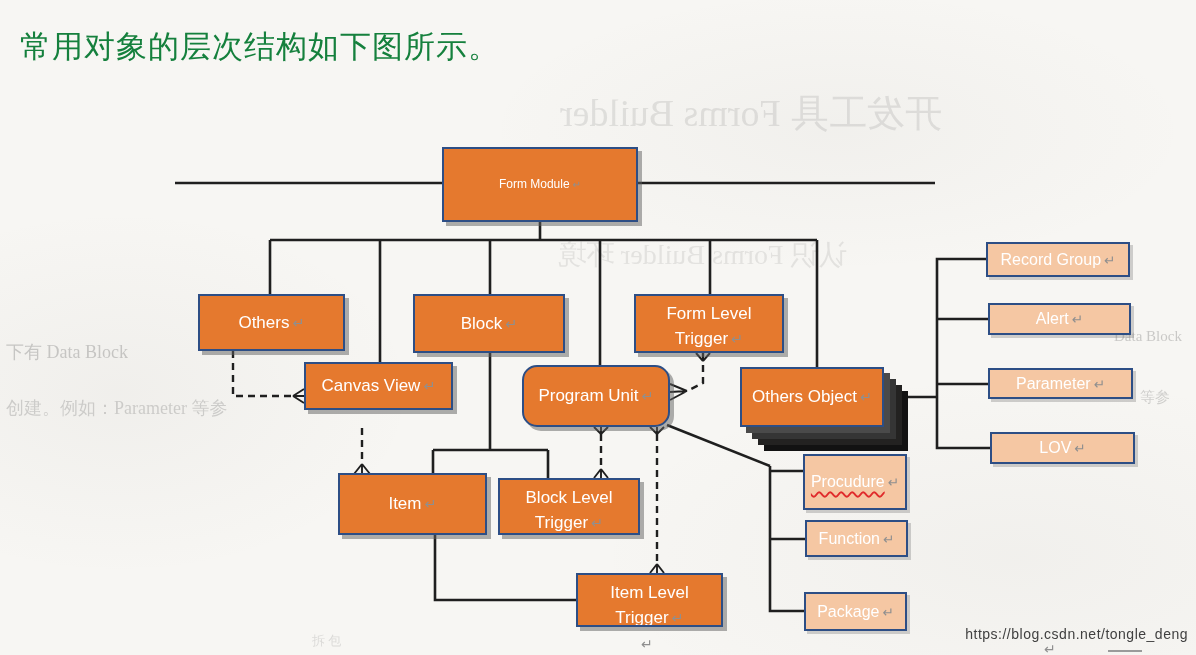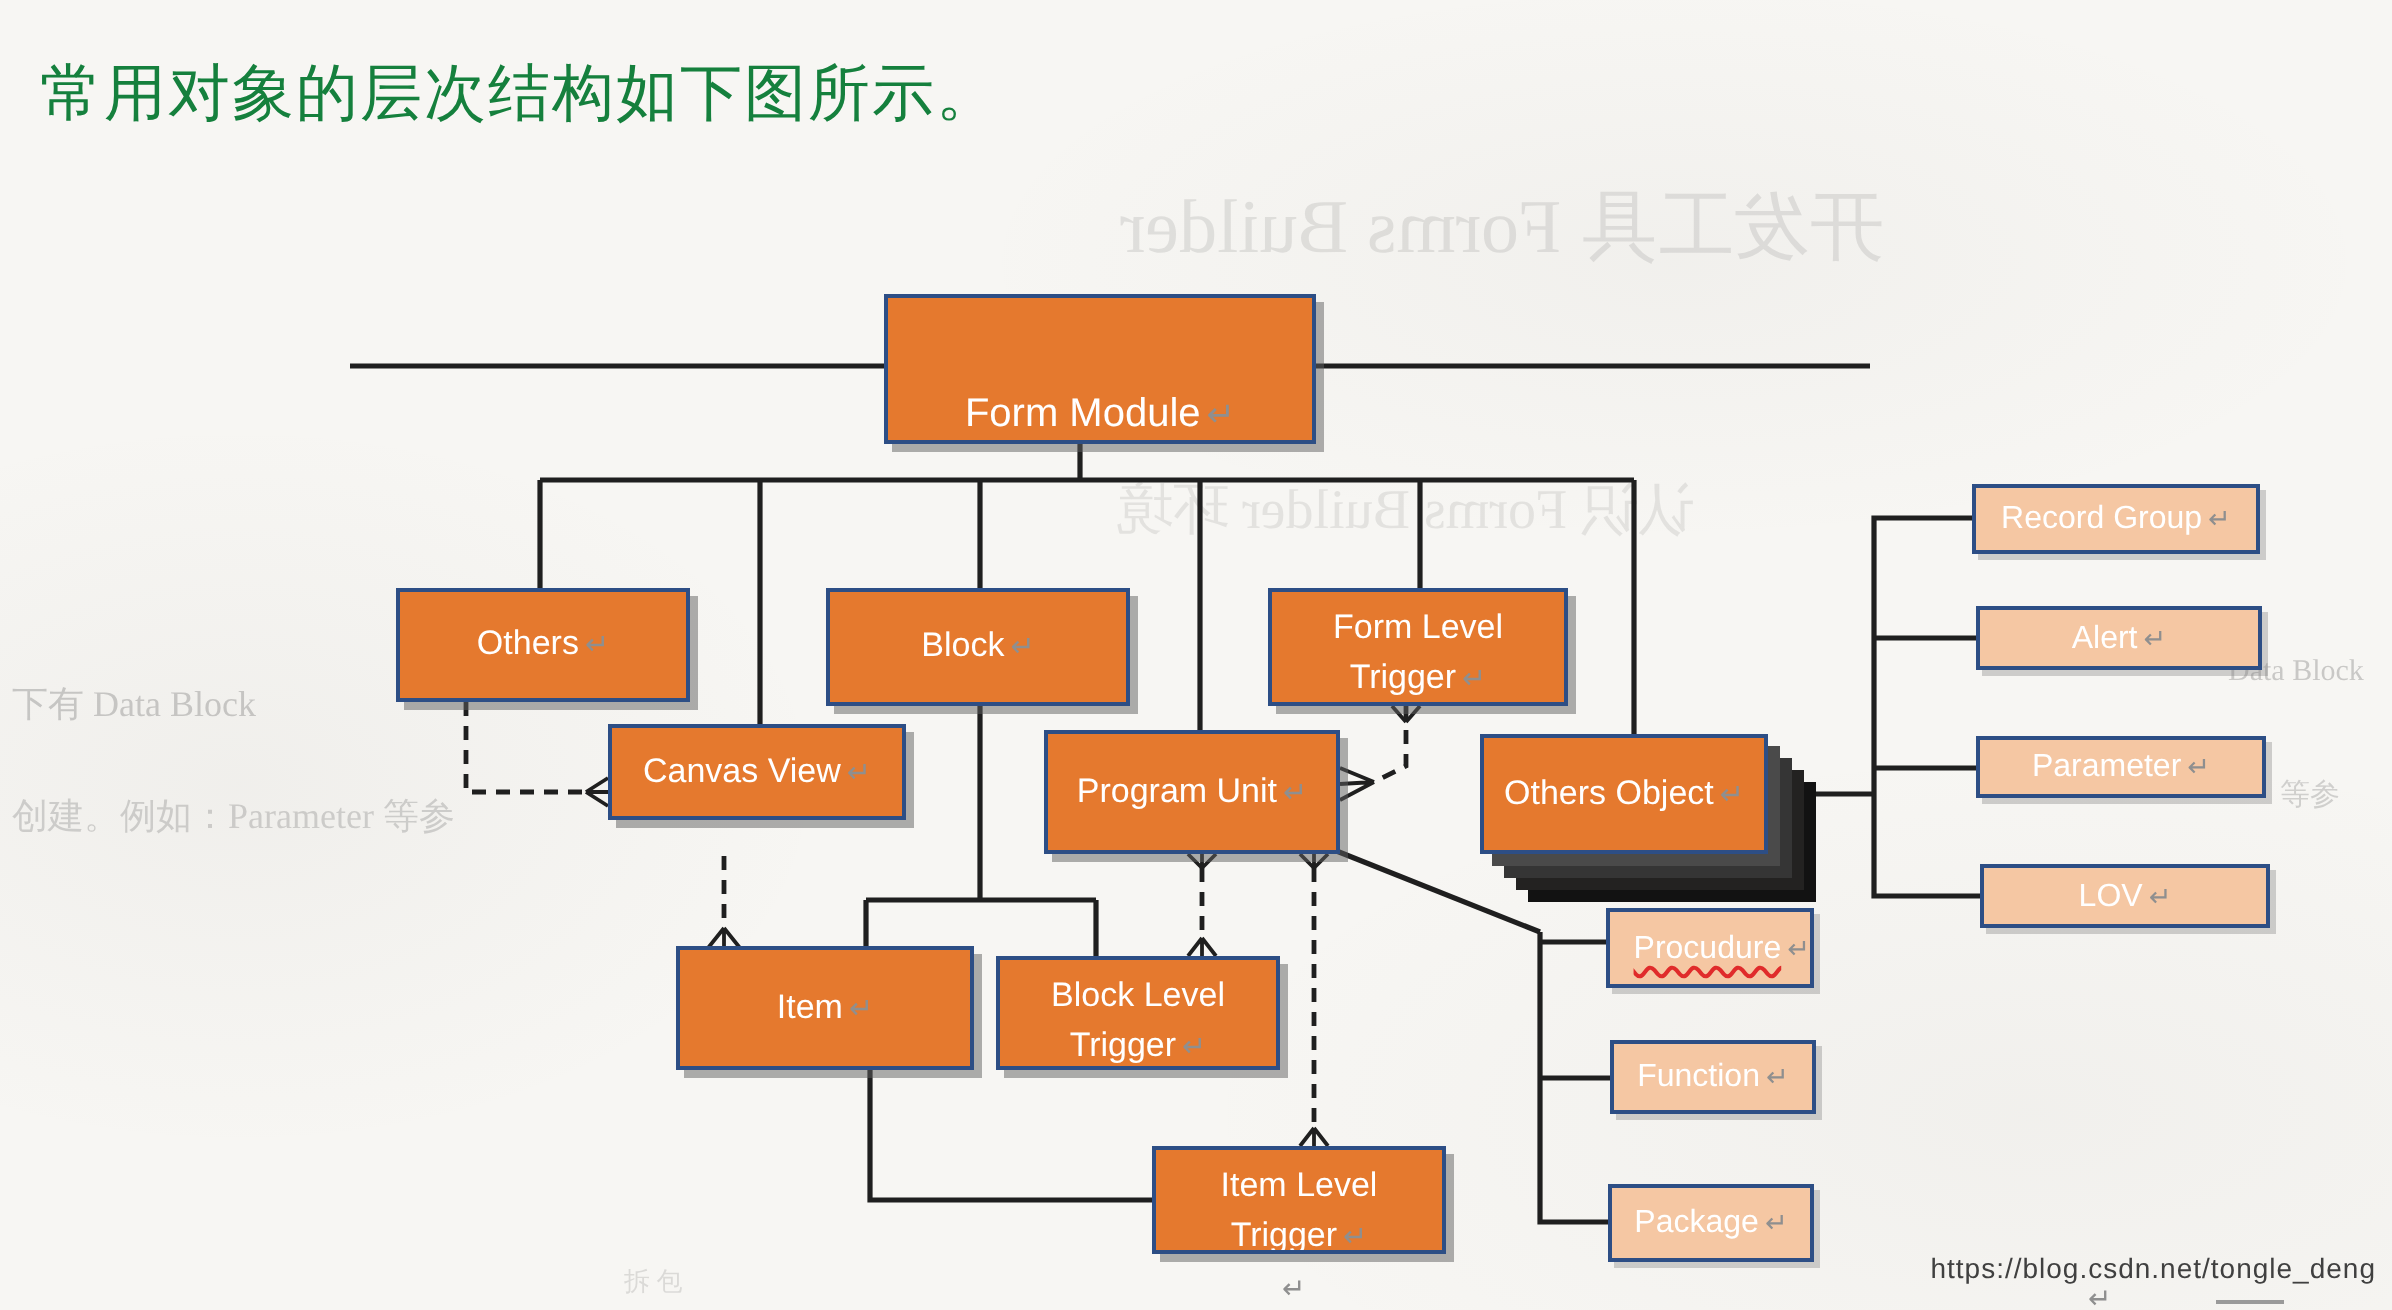--- a/index.html
+++ b/index.html
@@ -103,37 +103,37 @@
   <path class="foot" d="M362 464 L354 474 M362 464 L362 474 M362 464 L370 474"></path>
   <path class="foot" d="M601 434 L594 427 M601 434 L601 427 M601 434 L608 427"></path>
   <path class="foot" d="M657 434 L650 427 M657 434 L657 427 M657 434 L664 427"></path>
   <path class="foot" d="M601 469 L594 478 M601 469 L601 478 M601 469 L608 478"></path>
   <path class="foot" d="M657 564 L650 573 M657 564 L657 573 M657 564 L664 573"></path>
   <path class="foot" d="M703 361 L696 353 M703 361 L703 353 M703 361 L710 353"></path>
   <path class="foot" d="M687 391 L670 384 M687 391 L670 392 M687 391 L670 400"></path>
 </svg>
 
 <div id="node-layer">
-    <div class="node solid" style="left: 442px; top: 147px; width: 216px; height: 75px; font-size: 20px; justify-content: flex-end;">
+    <div class="node solid" style="left: 442px; top: 147px; width: 196px; height: 75px; font-size: 12px;">
       <span class="nline"><span class="ntext">Form Module</span><span class="cr">↵</span></span>
     </div>
     <div class="node solid" style="left: 198px; top: 294px; width: 147px; height: 57px;">
       <span class="nline"><span class="ntext">Others</span><span class="cr">↵</span></span>
     </div>
     <div class="node solid" style="left: 413px; top: 294px; width: 152px; height: 59px;">
       <span class="nline"><span class="ntext">Block</span><span class="cr">↵</span></span>
     </div>
     <div class="node solid twoline" style="left: 634px; top: 294px; width: 150px; height: 59px;">
       <span class="nline"><span class="ntext">Form Level</span></span>
       <span class="nline"><span class="ntext">Trigger</span><span class="cr">↵</span></span>
     </div>
     <div class="node solid" style="left: 304px; top: 362px; width: 149px; height: 48px;">
       <span class="nline"><span class="ntext">Canvas View</span><span class="cr">↵</span></span>
     </div>
-    <div class="node solid" style="left: 522px; top: 365px; width: 148px; height: 62px;">
+    <div class="node solid" style="left: 522px; top: 365px; width: 148px; height: 62px; border-radius: 15px;">
       <span class="nline"><span class="ntext">Program Unit</span><span class="cr">↵</span></span>
     </div>
     <div class="node solid" style="left: 338px; top: 473px; width: 149px; height: 62px;">
       <span class="nline"><span class="ntext">Item</span><span class="cr">↵</span></span>
     </div>
     <div class="node solid stacked" style="left: 740px; top: 367px; width: 144px; height: 60px;">
       <span class="nline"><span class="ntext">Others Object</span><span class="cr">↵</span></span>
     </div>
     <div class="node solid twoline" style="left: 498px; top: 478px; width: 142px; height: 57px;">
       <span class="nline"><span class="ntext">Block Level</span></span>
@@ -148,21 +148,21 @@
     </div>
     <div class="node light" style="left: 988px; top: 303px; width: 143px; height: 32px;">
       <span class="nline"><span class="ntext">Alert</span><span class="cr">↵</span></span>
     </div>
     <div class="node light" style="left: 988px; top: 368px; width: 145px; height: 31px;">
       <span class="nline"><span class="ntext">Parameter</span><span class="cr">↵</span></span>
     </div>
     <div class="node light" style="left: 990px; top: 432px; width: 145px; height: 32px;">
       <span class="nline"><span class="ntext">LOV</span><span class="cr">↵</span></span>
     </div>
-    <div class="node light misspell" style="left: 803px; top: 454px; width: 104px; height: 40px; align-items: flex-end;">
+    <div class="node light misspell" style="left: 803px; top: 454px; width: 104px; height: 56px;">
       <span class="nline"><span class="ntext">Procudure</span><span class="cr">↵</span></span>
     </div>
     <div class="node light" style="left: 805px; top: 520px; width: 103px; height: 37px;">
       <span class="nline"><span class="ntext">Function</span><span class="cr">↵</span></span>
     </div>
     <div class="node light" style="left: 804px; top: 592px; width: 103px; height: 39px;">
       <span class="nline"><span class="ntext">Package</span><span class="cr">↵</span></span>
     </div>
   </div>
 

